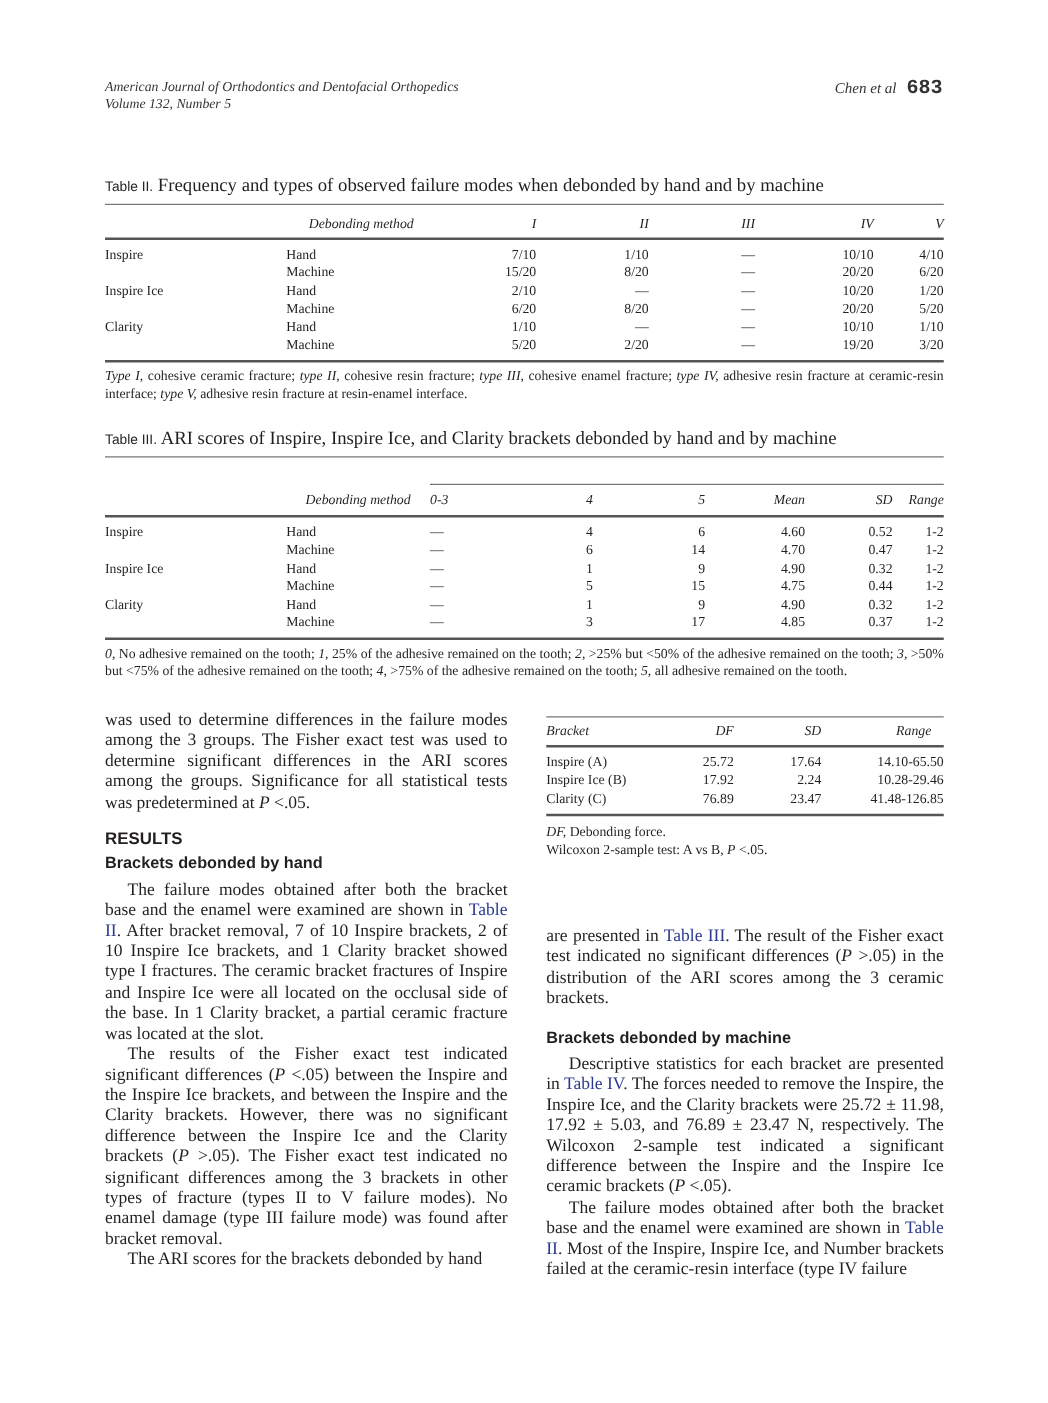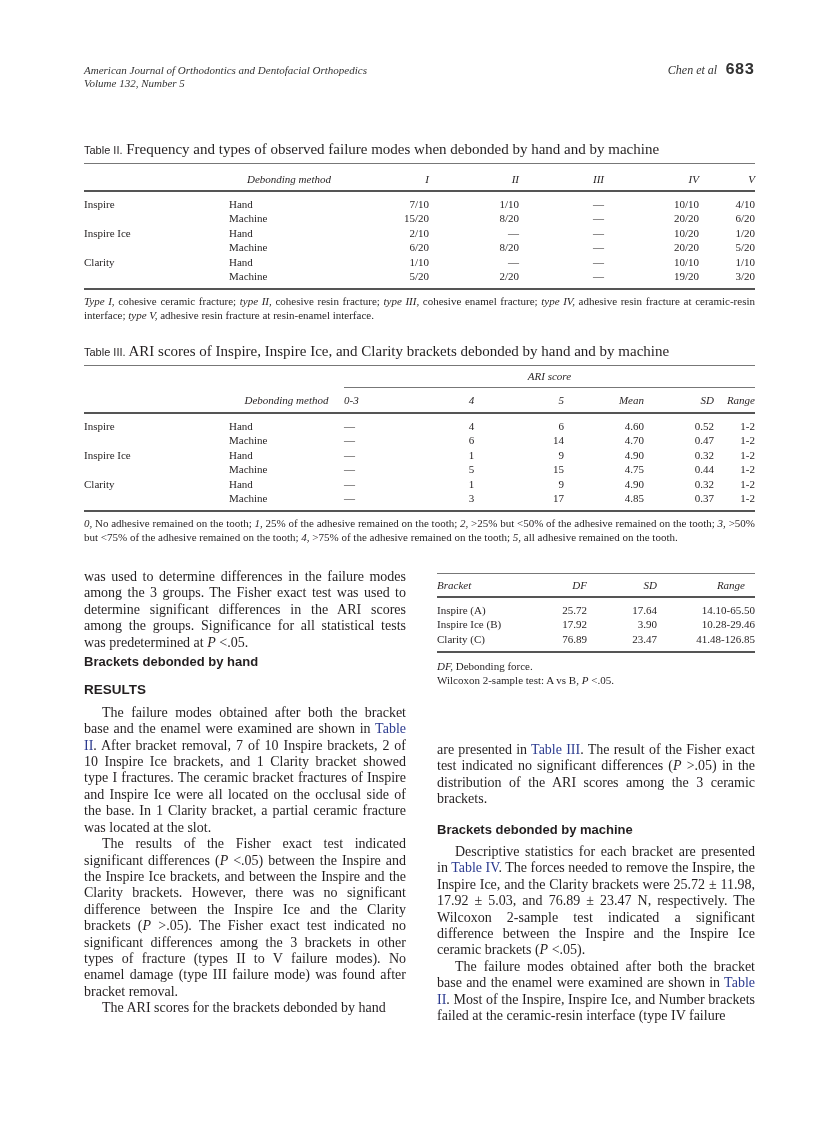--- a/index.html
+++ b/index.html
@@ -145,21 +145,20 @@
   </div>
 </div>
 
 <div class="abs" style="left:84px; top:342px; width:671px;">
   <div class="tbl-caption">
     <span class="lbl">Table III.</span>
     <span>ARI scores of Inspire, Inspire Ice, and Clarity brackets debonded by hand and by machine</span>
   </div>
   <div class="rule-thin" style="margin-top:4px;"></div>
   <div style="position:relative; height:22px;">
-    <div style="position:absolute; left:260px; right:0; top:4px; text-align:center; font-size:11px; font-style:italic;">ARI score</div>
     <div style="position:absolute; left:260px; right:0; bottom:0; height:1px; background:#777;"></div>
   </div>
   <table class="data" style="width:671px;">
     <colgroup>
       <col style="width:145px">
         <col style="width:115px">
         <col style="width:90px">
         <col style="width:75px">
         <col style="width:55px">
         <col style="width:80px">
@@ -255,22 +254,22 @@
     </tbody>
   </table>
   <div class="rule-thick" style="margin-top:5px;"></div>
   <div class="footnote" style="margin-top:4px;">
     <i>0,</i><span> No adhesive remained on the tooth; </span><i>1,</i><span> 25% of the adhesive remained on the tooth; </span><i>2,</i><span> &gt;25% but &lt;50% of the adhesive remained on the tooth; </span><i>3,</i><span> &gt;50% but &lt;75% of the adhesive remained on the tooth; </span><i>4,</i><span> &gt;75% of the adhesive remained on the tooth; </span><i>5,</i><span> all adhesive remained on the tooth.</span>
   </div>
 </div>
 
 <div class="abs col" style="left:84px; top:569px;">
   <p><span>was used to determine differences in the failure modes among the 3 groups. The Fisher exact test was used to determine significant differences in the ARI scores among the groups. Significance for all statistical tests was predetermined at </span><i>P</i><span> &lt;.05.</span></p>
+  <div class="head-sans" style="margin-top:12px; font-size:13.5px;">RESULTS</div>
   <div class="head-sans" style="margin-top:3px;">Brackets debonded by hand</div>
-  <div class="head-sans" style="margin-top:12px; font-size:13.5px;">RESULTS</div>
   <p class="indent" style="margin-top:6px;"><span>The failure modes obtained after both the bracket base and the enamel were examined are shown in </span><span class="link">Table II</span><span>. After bracket removal, 7 of 10 Inspire brackets, 2 of 10 Inspire Ice brackets, and 1 Clarity bracket showed type I fractures. The ceramic bracket fractures of Inspire and Inspire Ice were all located on the occlusal side of the base. In 1 Clarity bracket, a partial ceramic fracture was located at the slot.</span></p>
   <p class="indent"><span>The results of the Fisher exact test indicated significant differences (</span><i>P</i><span> &lt;.05) between the Inspire and the Inspire Ice brackets, and between the Inspire and the Clarity brackets. However, there was no significant difference between the Inspire Ice and the Clarity brackets (</span><i>P</i><span> &gt;.05). The Fisher exact test indicated no significant differences among the 3 brackets in other types of fracture (types II to V failure modes). No enamel damage (type III failure mode) was found after bracket removal.</span></p>
   <p class="indent">The ARI scores for the brackets debonded by hand</p>
 </div>
 
 <div class="abs" style="left:437px; top:568px; width:318px;">
   <div class="rule-thin" style="margin-top:5px;"></div>
   <table class="data" style="width:318px;">
     <colgroup>
         <col style="width:100px">
@@ -298,21 +297,21 @@
     <tbody>
       <tr>
         <td class="l">Inspire (A)</td>
         <td class="r">25.72</td>
         <td class="r">17.64</td>
         <td class="r">14.10-65.50</td>
       </tr>
       <tr>
         <td class="l">Inspire Ice (B)</td>
         <td class="r">17.92</td>
-        <td class="r">3.90</td>
+        <td class="r">2.24</td>
         <td class="r">10.28-29.46</td>
       </tr>
       <tr>
         <td class="l">Clarity (C)</td>
         <td class="r">76.89</td>
         <td class="r">23.47</td>
         <td class="r">41.48-126.85</td>
       </tr>
     </tbody>
   </table>

